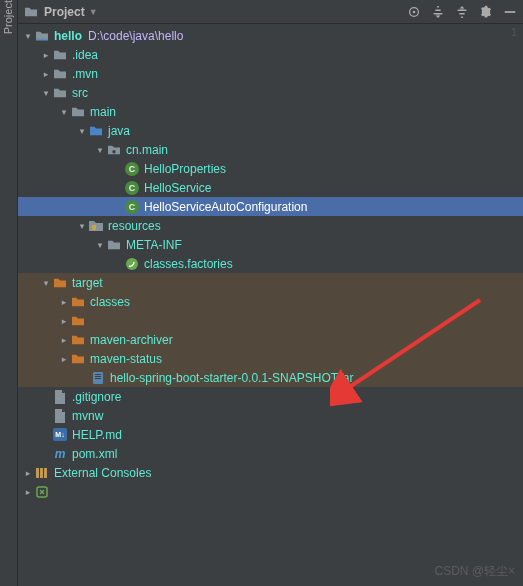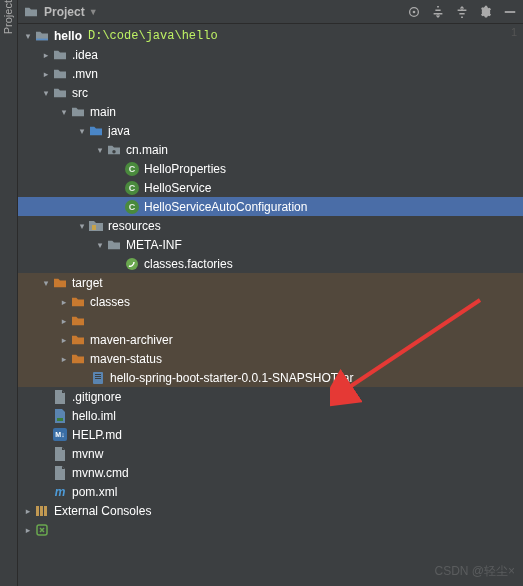--- a/index.html
+++ b/index.html
@@ -89,23 +89,23 @@
 .row.selected { background: #4a6da7; color: #fff; }
 .row.target-group { background: #52483c; }
 .arrow {
   width: 12px;
   display: inline-flex;
   justify-content: center;
   color: #9aa0a6;
   font-size: 9px;
 }
 .ico { width: 16px; height: 16px; display: inline-flex; align-items: center; justify-content: center; margin-right: 4px; }
-.label { color: #ffffff; }
+.label { color: #5eead4; }
 .row.selected .label { color: #fff; }
-.label.dim { color: #bef264; font-family: Liberation Mono, monospace; }
+.label.dim { color: #c4b5fd; }
 .folder-icon svg { width: 14px; height: 12px; fill: #87939a; }
 .folder-orange svg { width: 14px; height: 12px; fill: #c8792f; }
 .folder-blue svg { width: 14px; height: 12px; fill: #4a86c7; }
 .folder-res svg path:first-child { fill: #87939a; }
 .class-icon {
   width: 14px; height: 14px; border-radius: 50%;
   background: #4a8a3d;
   display: flex; align-items: center; justify-content: center;
   color: #e8f0e8; font-size: 9px; font-weight: bold;
 }
@@ -386,49 +386,31 @@
             <svg viewBox="0 0 12 14">
               <path d="M1 0h7l3 3v11H1z"></path>
               <path d="M8 0v3h3" fill="#3c3f41"></path>
             </svg>
           </span>
         <span class="label">.gitignore</span>
       </div>
       <div class="row" style="padding-left:34px">
         <span class="ico file-icon">
             <svg viewBox="0 0 12 14">
-              <path d="M1 0h7l3 3v11H1z" fill="#5a84b0"></path>
-              <rect x="3" y="9" width="6" height="3" fill="#3c7d3a"></rect>
-            </svg>
-          </span>
-        <span class="label">hello.iml</span>
-      </div>
-      <div class="row" style="padding-left:34px">
-        <span class="ico">
-            <span class="md-icon">M↓</span>
-          </span>
-        <span class="label">HELP.md</span>
-      </div>
-      <div class="row" style="padding-left:34px">
-        <span class="ico file-icon">
-            <svg viewBox="0 0 12 14">
               <path d="M1 0h7l3 3v11H1z"></path>
               <path d="M8 0v3h3" fill="#3c3f41"></path>
             </svg>
           </span>
         <span class="label">mvnw</span>
       </div>
       <div class="row" style="padding-left:34px">
-        <span class="ico file-icon">
-            <svg viewBox="0 0 12 14">
-              <path d="M1 0h7l3 3v11H1z"></path>
-              <path d="M8 0v3h3" fill="#3c3f41"></path>
-            </svg>
-          </span>
-        <span class="label">mvnw.cmd</span>
+        <span class="ico">
+            <span class="md-icon">M↓</span>
+          </span>
+        <span class="label">HELP.md</span>
       </div>
       <div class="row" style="padding-left:34px">
         <span class="ico">
             <span class="m-icon">m</span>
           </span>
         <span class="label">pom.xml</span>
       </div>
 
       <div class="row" style="padding-left:4px">
         <span class="arrow">▸</span>

